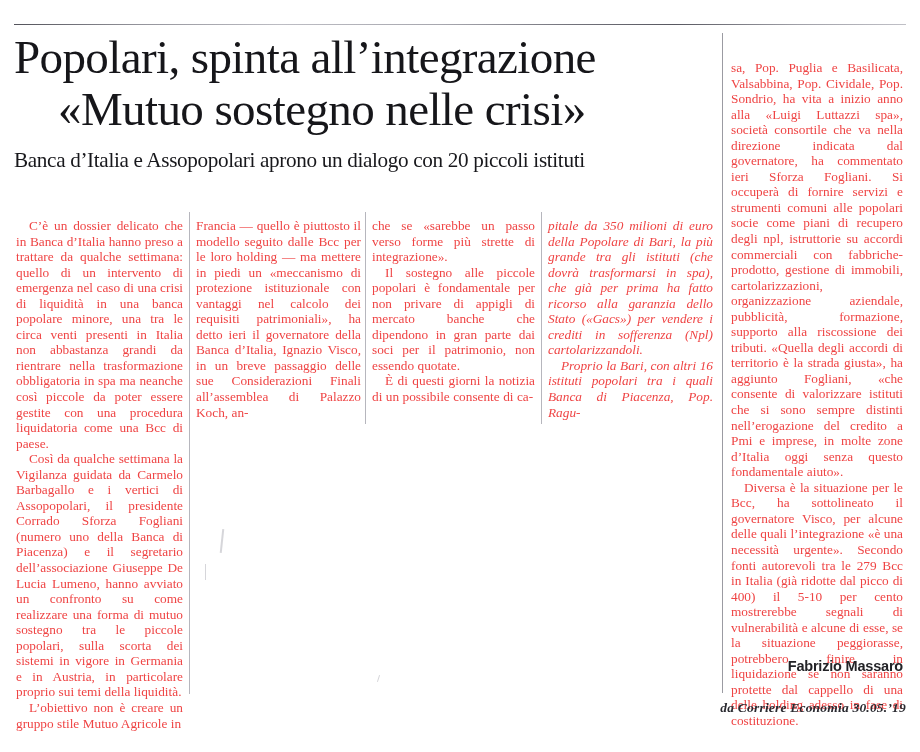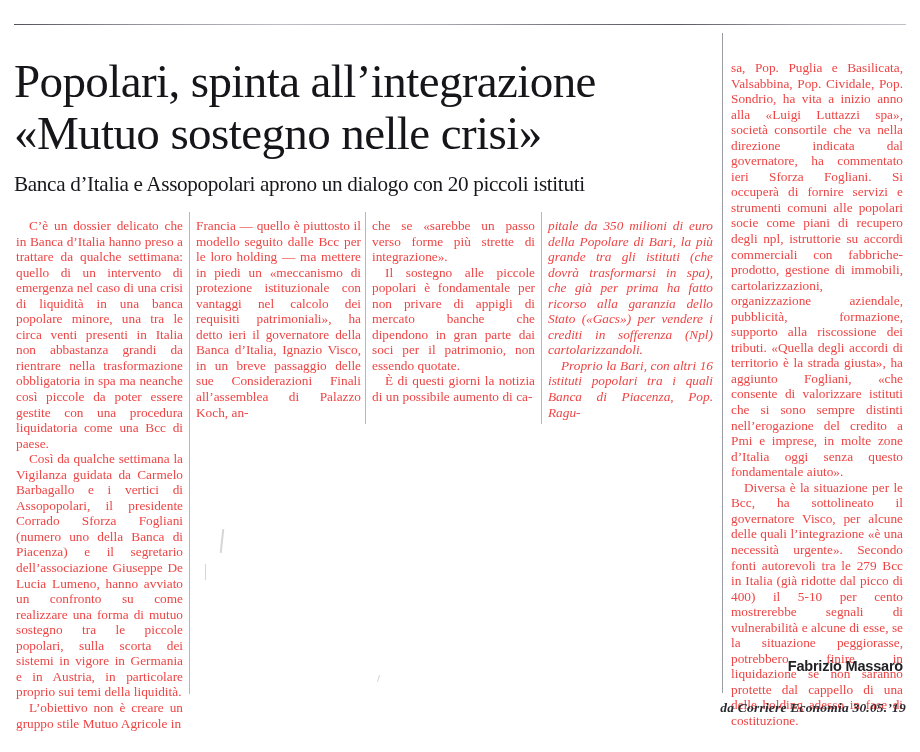--- a/index.html
+++ b/index.html
@@ -44,24 +44,24 @@
     width: 706px;
   }
   .headline {
     font-family: "Liberation Serif", "DejaVu Serif", serif;
     font-weight: 400;
     font-size: 47px;
     line-height: 1.07;
     letter-spacing: -0.6px;
     color: #16161a;
     white-space: nowrap;
-    margin-top: 24px;
   }
   .headline-2 {
     margin-top: 2px;
+    margin-left: 44px;
   }
   .subhead {
     margin-top: 14px;
     font-family: "Liberation Serif", "DejaVu Serif", serif;
     font-size: 21.5px;
     line-height: 1.1;
     letter-spacing: -0.35px;
     color: #18181c;
     white-space: nowrap;
     transform: scaleX(0.985);
@@ -161,21 +161,21 @@
     <p>L’obiettivo non è creare un gruppo stile Mutuo Agricole in</p>
   </div>
 
   <div class="col col-2">
     <p class="noindent">Francia — quello è piuttosto il modello seguito dalle Bcc per le loro holding — ma mettere in piedi un «meccanismo di protezione istituzionale con vantaggi nel calcolo dei requisiti patrimoniali», ha detto ieri il governatore della Banca d’Italia, Ignazio Visco, in un breve passaggio delle sue Considerazioni Finali all’assemblea di Palazzo Koch, an-</p>
   </div>
 
   <div class="col col-3">
     <p class="noindent">che se «sarebbe un passo verso forme più strette di integrazione».</p>
     <p>Il sostegno alle piccole popolari è fondamentale per non privare di appigli di mercato banche che dipendono in gran parte dai soci per il patrimonio, non essendo quotate.</p>
-    <p>È di questi giorni la notizia di un possibile aumento di ca-</p>
+    <p>È di questi giorni la notizia di un possibile consente di ca-</p>
   </div>
 
   <div class="col col-4">
     <p class="noindent">pitale da 350 milioni di euro della Popolare di Bari, la più grande tra gli istituti (che dovrà trasformarsi in spa), che già per prima ha fatto ricorso alla garanzia dello Stato («Gacs») per vendere i crediti in sofferenza (Npl) cartolarizzandoli.</p>
     <p>Proprio la Bari, con altri 16 istituti popolari tra i quali Banca di Piacenza, Pop. Ragu-</p>
   </div>
 
   <div class="col col-5">
     <p class="noindent">sa, Pop. Puglia e Basilicata, Valsabbina, Pop. Cividale, Pop. Sondrio, ha vita a inizio anno alla «Luigi Luttazzi spa», società consortile che va nella direzione indicata dal governatore, ha commentato ieri Sforza Fogliani. Si occuperà di fornire servizi e strumenti comuni alle popolari socie come piani di recupero degli npl, istruttorie su accordi commerciali con fabbriche-prodotto, gestione di immobili, cartolarizzazioni, organizzazione aziendale, pubblicità, formazione, supporto alla riscossione dei tributi. «Quella degli accordi di territorio è la strada giusta», ha aggiunto Fogliani, «che consente di valorizzare istituti che si sono sempre distinti nell’erogazione del credito a Pmi e imprese, in molte zone d’Italia oggi senza questo fondamentale aiuto».</p>
     <p>Diversa è la situazione per le Bcc, ha sottolineato il governatore Visco, per alcune delle quali l’integrazione «è una necessità urgente». Secondo fonti autorevoli tra le 279 Bcc in Italia (già ridotte dal picco di 400) il 5-10 per cento mostrerebbe segnali di vulnerabilità e alcune di esse, se la situazione peggiorasse, potrebbero finire in liquidazione se non saranno protette dal cappello di una delle holding adesso in fase di costituzione.</p>

